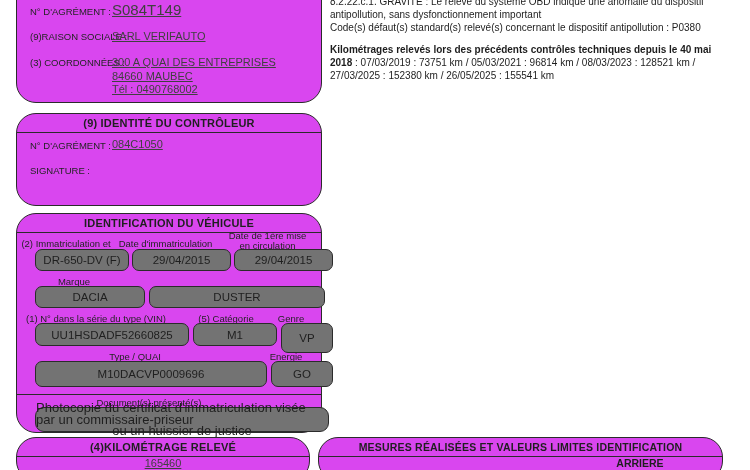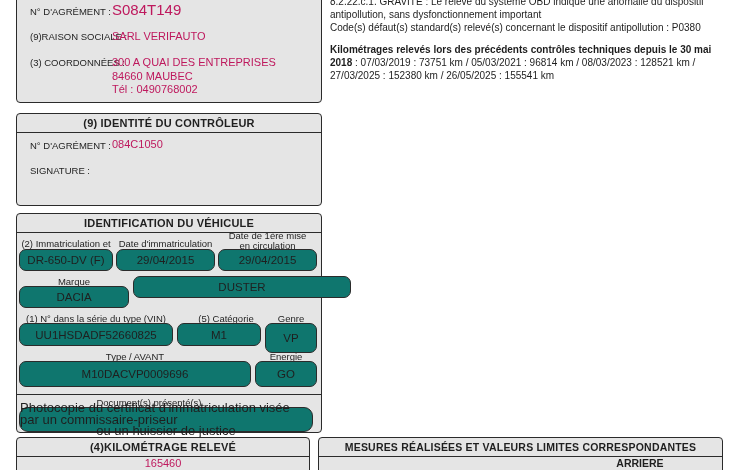--- a/index.html
+++ b/index.html
@@ -1,32 +1,33 @@
 <!DOCTYPE html>
 <html><head>
 <meta charset="utf-8">
 <style>
   html,body{margin:0;padding:0;background:#fff;}
   #page{
     position:relative;width:750px;height:470px;overflow:hidden;background:#ffffff;
     font-family:"Liberation Sans","DejaVu Sans",sans-serif;color:#1f1f1f;
   }
   .abs{position:absolute;}
-  .secbox{position:absolute;border:1.5px solid #2b2b2b;border-radius:4px;background:#e5e5e5;box-sizing:border-box;}
+  .secbox{position:absolute;border:1.5px solid #2b2b2b;border-radius:20px;background:#d946ef;box-sizing:border-box;}
   .sec-header{
     position:absolute;left:0;right:0;top:0;text-align:center;font-weight:bold;
     font-size:11px;padding:3px 0 3px;border-bottom:1.8px solid #2b2b2b;letter-spacing:.2px;
   }
   .flabel{position:absolute;font-size:9.5px;color:#242424;white-space:nowrap;}
-  .fvalue{position:absolute;font-size:11px;color:#be185d;white-space:nowrap;}
+  .fvalue{position:absolute;font-size:11px;color:#404040;white-space:nowrap;text-decoration:underline;}
   .cell-label{position:absolute;font-size:9.5px;text-align:center;color:#242424;}
   .vbox{
     position:absolute;border:1.3px solid #2b2b2b;border-radius:7px;box-sizing:border-box;
-    display:flex;align-items:center;justify-content:center;font-size:11.5px;background:#0f766e;
+    display:flex;align-items:center;justify-content:center;font-size:11.5px;background:#737373;
     white-space:nowrap;
+    margin-left:16px;
   }
   .obs{font-size:10px;line-height:13.2px;color:#1d1d1d;}
   .obs div{white-space:nowrap;}
   .b{font-weight:bold;}
   .divline{position:absolute;border-top:1.4px solid #2b2b2b;height:0;}
   .colhead{position:absolute;font-size:10.5px;font-weight:bold;text-align:center;}
 </style>
 </head>
 <body>
 
@@ -57,56 +58,56 @@
   <div class="cell-label" style="left:116px;top:238px;width:99px;">Date d'immatriculation</div>
   <div class="cell-label" style="left:218px;top:230px;width:99px;">Date de 1ère mise</div>
   <div class="cell-label" style="left:218px;top:239.5px;width:99px;">en circulation</div>
 
   <div class="vbox" style="left:19px;top:249px;width:94px;height:22px;">DR-650-DV (F)</div>
   <div class="vbox" style="left:116px;top:249px;width:99px;height:22px;">29/04/2015</div>
   <div class="vbox" style="left:218px;top:249px;width:99px;height:22px;">29/04/2015</div>
 
   <div class="cell-label" style="left:19px;top:276px;width:110px;">Marque</div>
   <div class="vbox" style="left:19px;top:286px;width:110px;height:22px;">DACIA</div>
-  <div class="vbox" style="left:133px;top:276px;width:218px;height:22px;">DUSTER</div>
+  <div class="vbox" style="left:133px;top:286px;width:176px;height:22px;">DUSTER</div>
 
   <div class="cell-label" style="left:19px;top:313px;width:154px;">(1) N° dans la série du type (VIN)</div>
   <div class="cell-label" style="left:176px;top:313px;width:100px;">(5) Catégorie internationale</div>
   <div class="cell-label" style="left:265px;top:313px;width:52px;">Genre</div>
   <div class="vbox" style="left:19px;top:323px;width:154px;height:23px;">UU1HSDADF52660825</div>
   <div class="vbox" style="left:177px;top:323px;width:84px;height:23px;">M1</div>
   <div class="vbox" style="left:265px;top:323px;width:52px;height:30px;">VP</div>
 
-  <div class="cell-label" style="left:19px;top:351px;width:232px;">Type / AVANT</div>
+  <div class="cell-label" style="left:19px;top:351px;width:232px;">Type / QUAI</div>
   <div class="cell-label" style="left:255px;top:351px;width:62px;">Energie</div>
   <div class="vbox" style="left:19px;top:361px;width:232px;height:26px;">M10DACVP0009696</div>
   <div class="vbox" style="left:255px;top:361px;width:62px;height:26px;">GO</div>
 
   <div class="divline" style="left:16px;top:394px;width:306px;"></div>
   <div class="cell-label" style="left:16px;top:397px;width:266px;">Document(s) présenté(s)</div>
   <div class="vbox" style="left:19px;top:407px;width:294px;height:25px;border-radius:9px;font-size:13px;line-height:11.5px;white-space:normal;flex-direction:column;">
     <div>Photocopie du certificat d'immatriculation visée par un commissaire-priseur</div>
     <div>ou un huissier de justice</div>
   </div>
 
   <div class="secbox" style="left:16px;top:437px;width:294px;height:44px;">
     <div class="sec-header">(4)KILOMÉTRAGE RELEVÉ</div>
   </div>
   <div class="fvalue" style="left:16px;top:457px;width:294px;text-align:center;">165460</div>
 
   <div class="secbox" style="left:318px;top:437px;width:405px;height:44px;">
-    <div class="sec-header" style="font-size:10.5px;">MESURES RÉALISÉES ET VALEURS LIMITES CORRESPONDANTES</div>
+    <div class="sec-header" style="font-size:10.5px;">MESURES RÉALISÉES ET VALEURS LIMITES IDENTIFICATION</div>
   </div>
   <div class="colhead" style="left:478px;top:457px;width:80px;margin-top:29px;">AVANT</div>
   <div class="colhead" style="left:598px;top:457px;width:84px;">ARRIERE</div>
 
   <div class="abs obs" style="left:330px;top:-5px;width:410px;">
     <div>8.2.22.c.1. GRAVITE : Le relevé du système OBD indique une anomalie du dispositif</div>
     <div>antipollution, sans dysfonctionnement important</div>
     <div>Code(s) défaut(s) standard(s) relevé(s) concernant le dispositif antipollution : P0380</div>
   </div>
   <div class="abs obs" style="left:330px;top:43px;width:410px;">
-    <div class="b">Kilométrages relevés lors des précédents contrôles techniques depuis le 30 mai</div>
+    <div class="b">Kilométrages relevés lors des précédents contrôles techniques depuis le 40 mai</div>
     <div><span class="b">2018</span><span> : 07/03/2019 : 73751 km / 05/03/2021 : 96814 km / 08/03/2023 : 128521 km /</span></div>
     <div>27/03/2025 : 152380 km / 26/05/2025 : 155541 km</div>
   </div>
 
 </div>
 
 </body></html>

